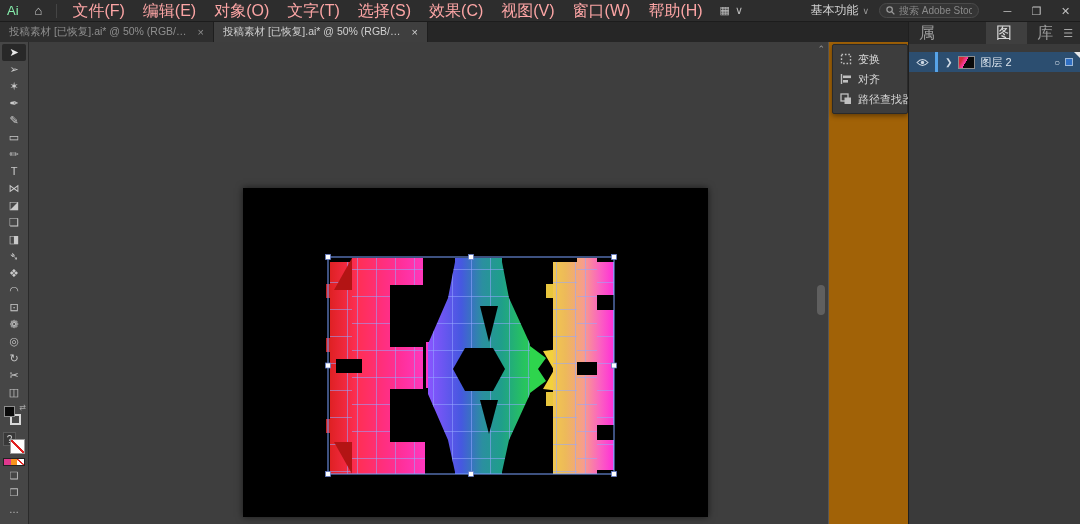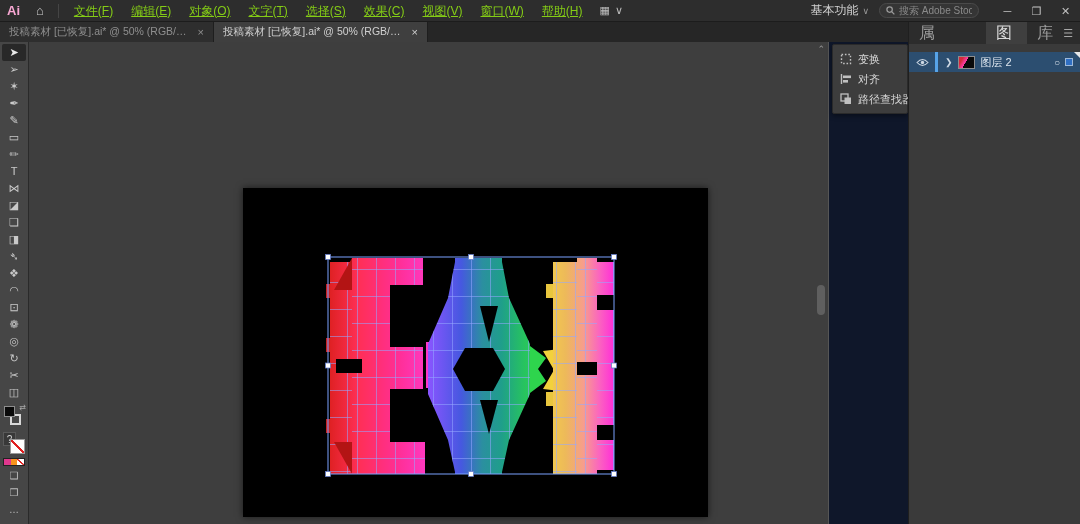--- a/index.html
+++ b/index.html
@@ -3,25 +3,25 @@
 <meta charset="utf-8">
 <style>
   * { margin:0; padding:0; box-sizing:border-box; }
   html,body { width:1080px; height:524px; overflow:hidden; background:#3e3e3e;
               font-family:"Liberation Sans", sans-serif; }
 
   
   .topbar { position:absolute; left:0; top:0; width:1080px; height:22px;
             background:#2d2d2d; border-bottom:1px solid #1c1c1c;
             display:flex; align-items:center; z-index:30; }
-  .logo { color:#f9a8d4; font-weight:bold; font-size:13px; padding:0 8px 0 7px; }
+  .logo { color:#86efac; font-weight:normal; font-size:13px; padding:0 8px 0 7px; }
   .home { color:#c9c9c9; font-size:13px; padding:0 8px; }
   .tb-divider { width:1px; height:14px; background:#454545; margin:0 6px; }
   .menus { display:flex; align-items:center; }
-  .menu-item { color:#84cc16; font-size:12px; padding:0 9px; line-height:22px; cursor:default;text-decoration:underline; }
+  .menu-item { color:#fca5a5; font-size:16px; padding:0 9px; line-height:22px; cursor:default; }
   .layout-btn { color:#bdbdbd; font-size:11px; padding:0 8px; letter-spacing:1px; }
   .topbar-right { margin-left:auto; display:flex; align-items:center; }
   .wspace { color:#d2d2d2; font-size:12px; padding:0 4px 0 10px; }
   .caret { color:#9a9a9a; font-size:9px; padding-right:10px; }
   .searchbox { width:100px; height:15px; background:#353535; border:1px solid #4a4a4a;
                border-radius:8px; display:flex; align-items:center; padding:0 6px;
                margin-right:14px; }
   .searchbox span { color:#8a8a8a; font-size:10px; white-space:nowrap; overflow:hidden; }
   .searchbox svg { margin-right:4px; flex:none; }
   .winbtn { color:#c0c0c0; font-size:11px; width:29px; text-align:center; line-height:22px; }
@@ -67,21 +67,21 @@
             background:#3e3e3e; }
   .canvas { position:absolute; left:214px; top:146px; width:465px; height:329px;
             background:#000; box-shadow:0 0 7px rgba(0,0,0,.6); }
   .canvas svg { display:block; width:465px; height:329px; }
   .vscroll-arrow { position:absolute; right:3px; top:2px; color:#9a9a9a; font-size:9px; }
   .vscroll-thumb { position:absolute; right:3px; top:243px; width:8px; height:30px;
                    background:#5f5f5f; border-radius:4px; }
 
   
   .dockstrip { position:absolute; left:828px; top:42px; width:80px; height:482px;
-               background:#0f172a; border-left:1px solid #565656; }
+               background:#a16207; border-left:1px solid #565656; }
   .floatpanel { position:absolute; left:3px; top:2px; width:76px; background:#3d3d3d;
                 border:1px solid #2a2a2a; border-radius:2px; padding:4px 0; box-shadow:0 2px 5px rgba(0,0,0,.4); }
   .fp-row { display:flex; align-items:center; height:20px; padding:0 7px; }
   .fp-row svg { flex:none; margin-right:6px; }
   .fp-label { color:#d6d6d6; font-size:11px; white-space:nowrap; }
 
   
   .rightcol { position:absolute; left:908px; top:22px; width:172px; height:502px;
               background:#323232; border-left:1px solid #1f1f1f; z-index:25; }
   .rp-tabs { display:flex; align-items:stretch; height:22px; background:#2c2c2c; }

